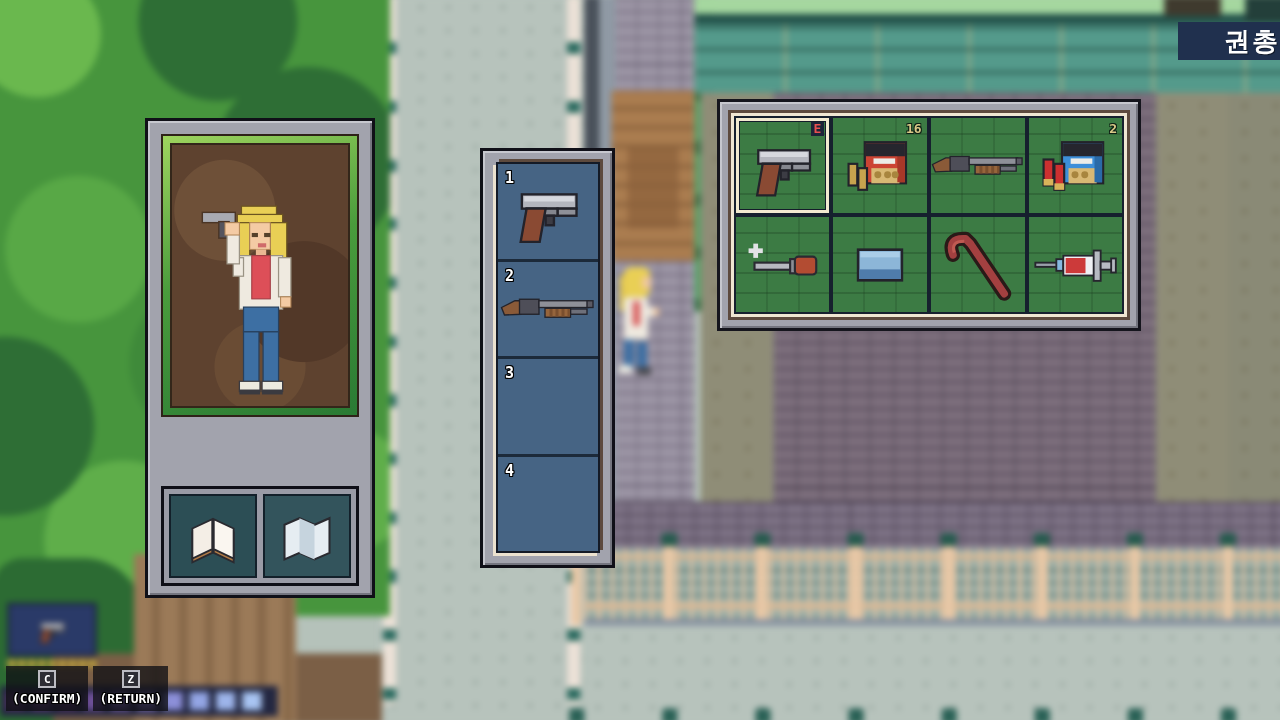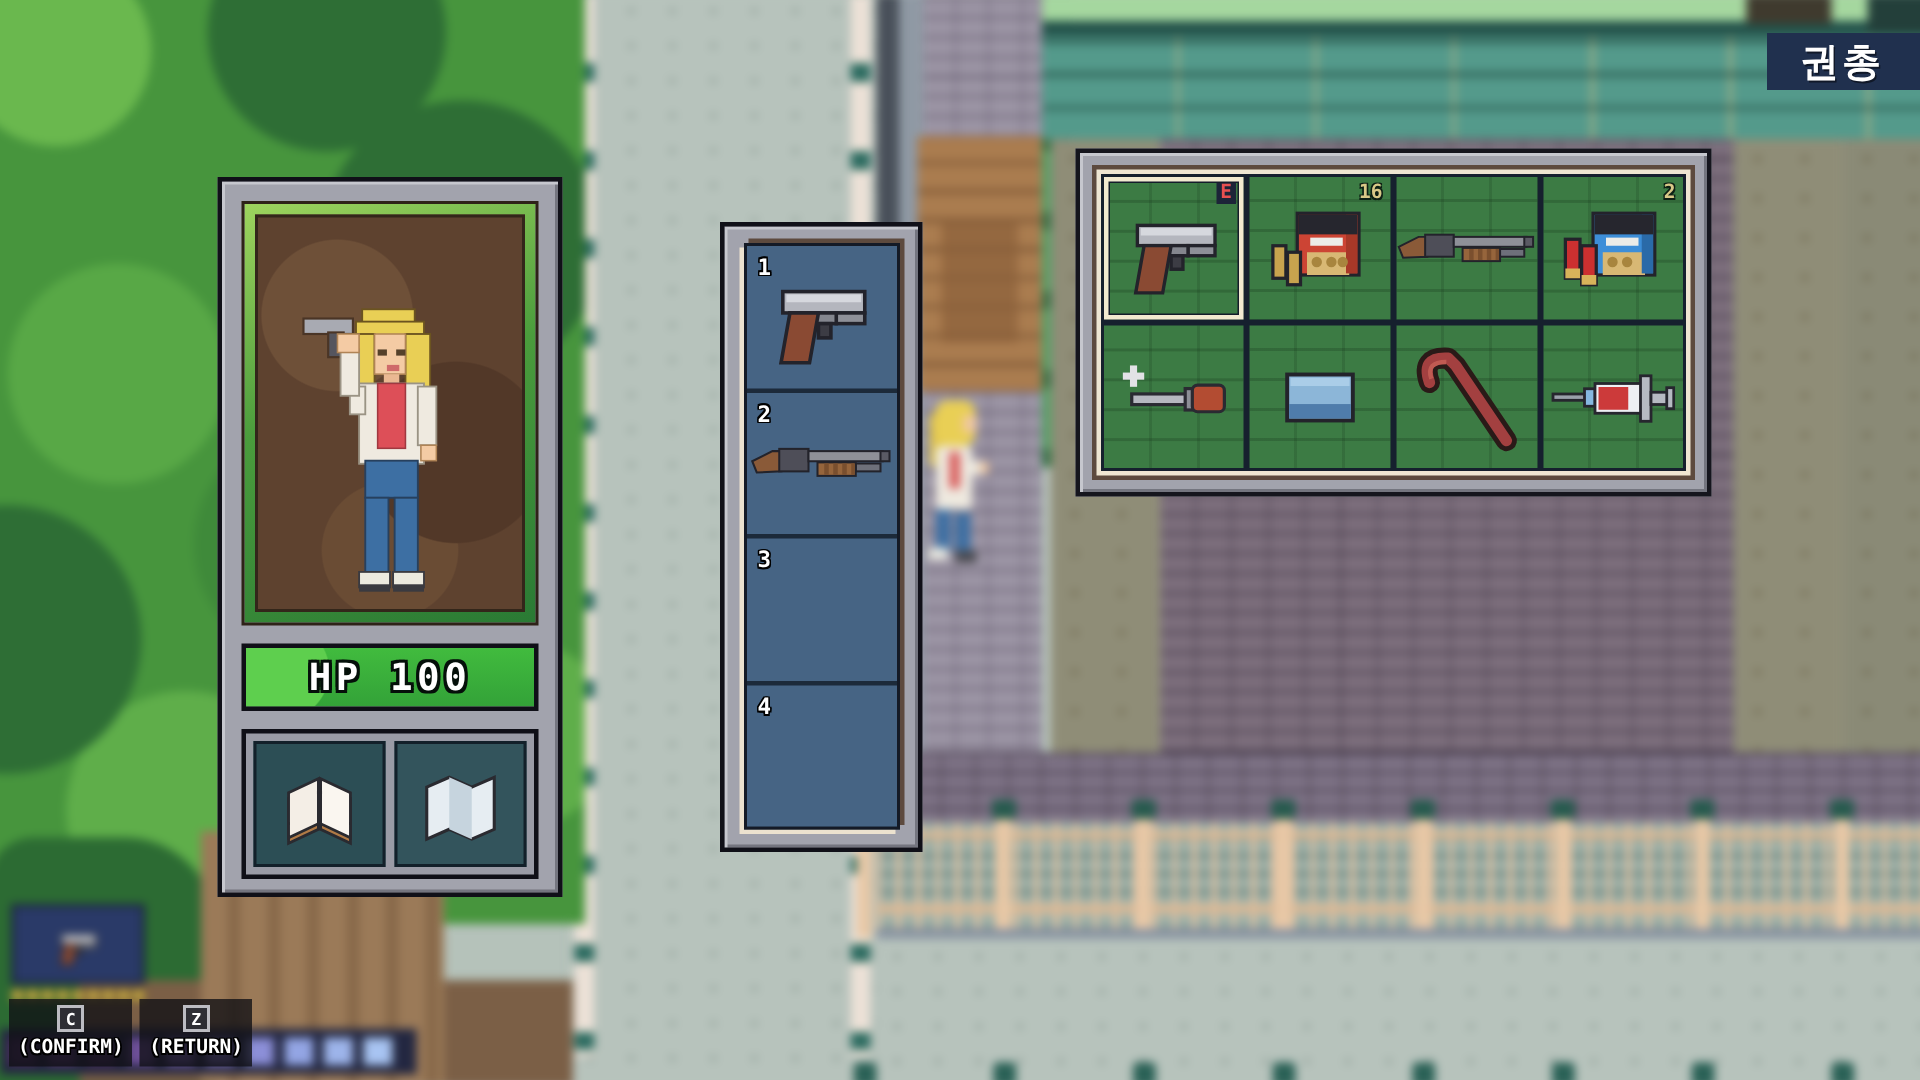--- a/index.html
+++ b/index.html
@@ -120,21 +120,21 @@
   .islot{position:relative;background-color:#3c7b44;background-image:
     repeating-linear-gradient(0deg,transparent 0 18px,rgba(20,50,25,.25) 18px 20px),
     repeating-linear-gradient(90deg,transparent 0 30px,rgba(20,50,25,.18) 30px 32px);
     display:flex;align-items:center;justify-content:center;}
   .islot.selected{box-shadow:inset 0 0 0 3px #f2ead0,inset 0 0 0 4px #141c2a;}
   .badge{position:absolute;top:4px;right:5px;font-size:13px;line-height:14px;font-weight:bold;font-family:"DejaVu Sans Mono",monospace;}
   .badge-e{color:#e85050;background:#1c2438;padding:0 3px;}
   .badge-count{color:#d9c887;text-shadow:1px 1px #0e2015,-1px -1px #0e2015,1px -1px #0e2015,-1px 1px #0e2015;}
 
   
-  .toplabel{left:1178px;top:22px;width:102px;height:38px;background:#20304e;display:flex;align-items:center;justify-content:flex-end;padding-right:24px;}
+  .toplabel{left:1178px;top:22px;width:102px;height:38px;background:#20304e;display:flex;align-items:center;justify-content:flex-end;padding-right:0;}
   .toplabel span{font-family:"DejaVu Sans",sans-serif;font-weight:bold;font-size:26px;color:#fff;letter-spacing:2px;text-shadow:1px 1px #101828;}
 
   
   .prompts{left:6px;top:666px;display:flex;gap:5px;}
   .prompt{background:rgba(16,16,20,.78);padding:4px 6px 5px;display:flex;flex-direction:column;align-items:center;gap:3px;}
   .keycap{width:18px;height:18px;border:2px solid #bcbcc2;background:#2e2e34;color:#fff;font-size:11px;font-weight:bold;display:flex;align-items:center;justify-content:center;font-family:"DejaVu Sans Mono",monospace;}
   .plabel{font-size:13px;letter-spacing:0;}
 </style>
 </head>
 <body>
@@ -370,23 +370,20 @@
   </div>
 
   <div class="abs char-panel">
     <div class="portrait">
       <div class="portrait-inner">
         <svg width="132" height="206" viewBox="0 0 64 100">
             <use href="#sym-girl"></use>
           </svg>
       </div>
     </div>
-    <div class="hp">
-      <span class="px2">HP 100</span>
-    </div>
     <div class="cp-items">
       <div class="cp-slot s1">
         <svg width="60" height="60" viewBox="0 0 32 32">
             <use href="#sym-book"></use>
           </svg>
       </div>
       <div class="cp-slot s2">
         <svg width="60" height="60" viewBox="0 0 32 32">
             <use href="#sym-map"></use>
           </svg>

